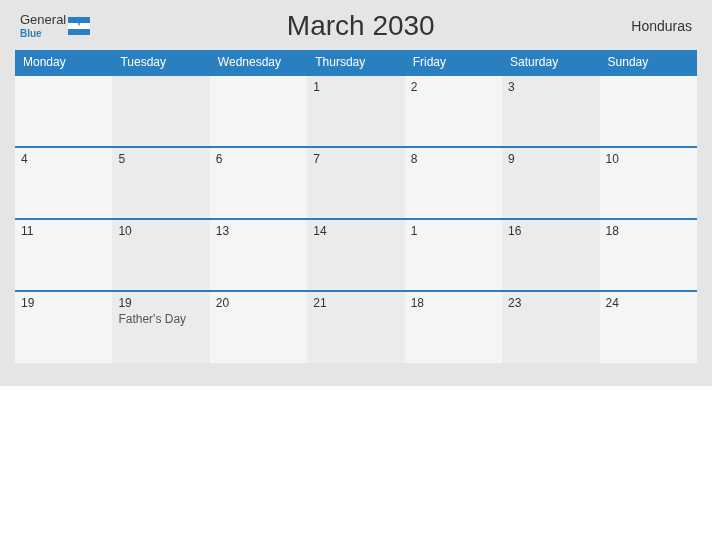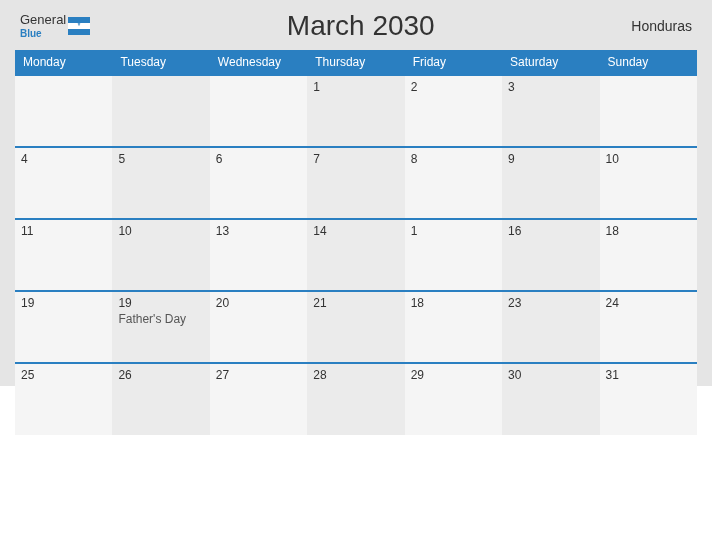--- a/index.html
+++ b/index.html
@@ -219,38 +219,15 @@
           <td>
             <span class="day-number">18</span>
           </td>
           <td>
             <span class="day-number">23</span>
           </td>
           <td>
             <span class="day-number">24</span>
           </td>
         </tr>
-        <tr>
-          <td>
-            <span class="day-number">25</span>
-          </td>
-          <td>
-            <span class="day-number">26</span>
-          </td>
-          <td>
-            <span class="day-number">27</span>
-          </td>
-          <td>
-            <span class="day-number">28</span>
-          </td>
-          <td>
-            <span class="day-number">29</span>
-          </td>
-          <td>
-            <span class="day-number">30</span>
-          </td>
-          <td>
-            <span class="day-number">31</span>
-          </td>
-        </tr>
       </tbody>
   </table>
 </div>
 
 </body></html>

